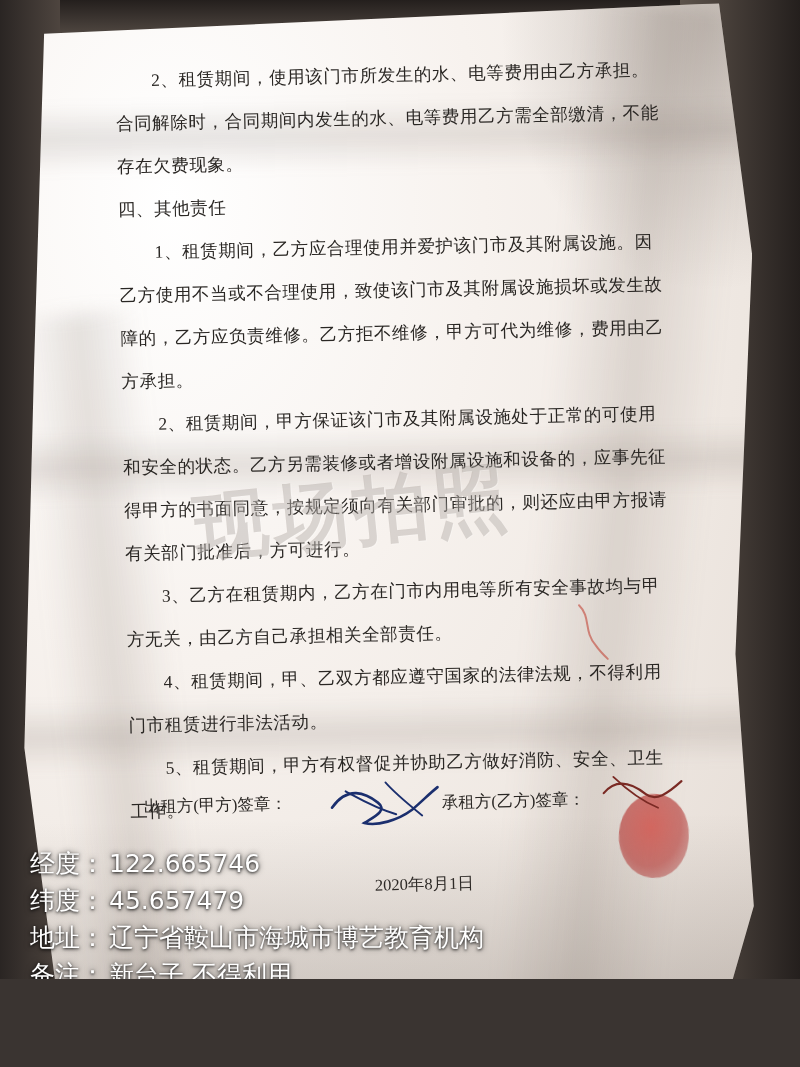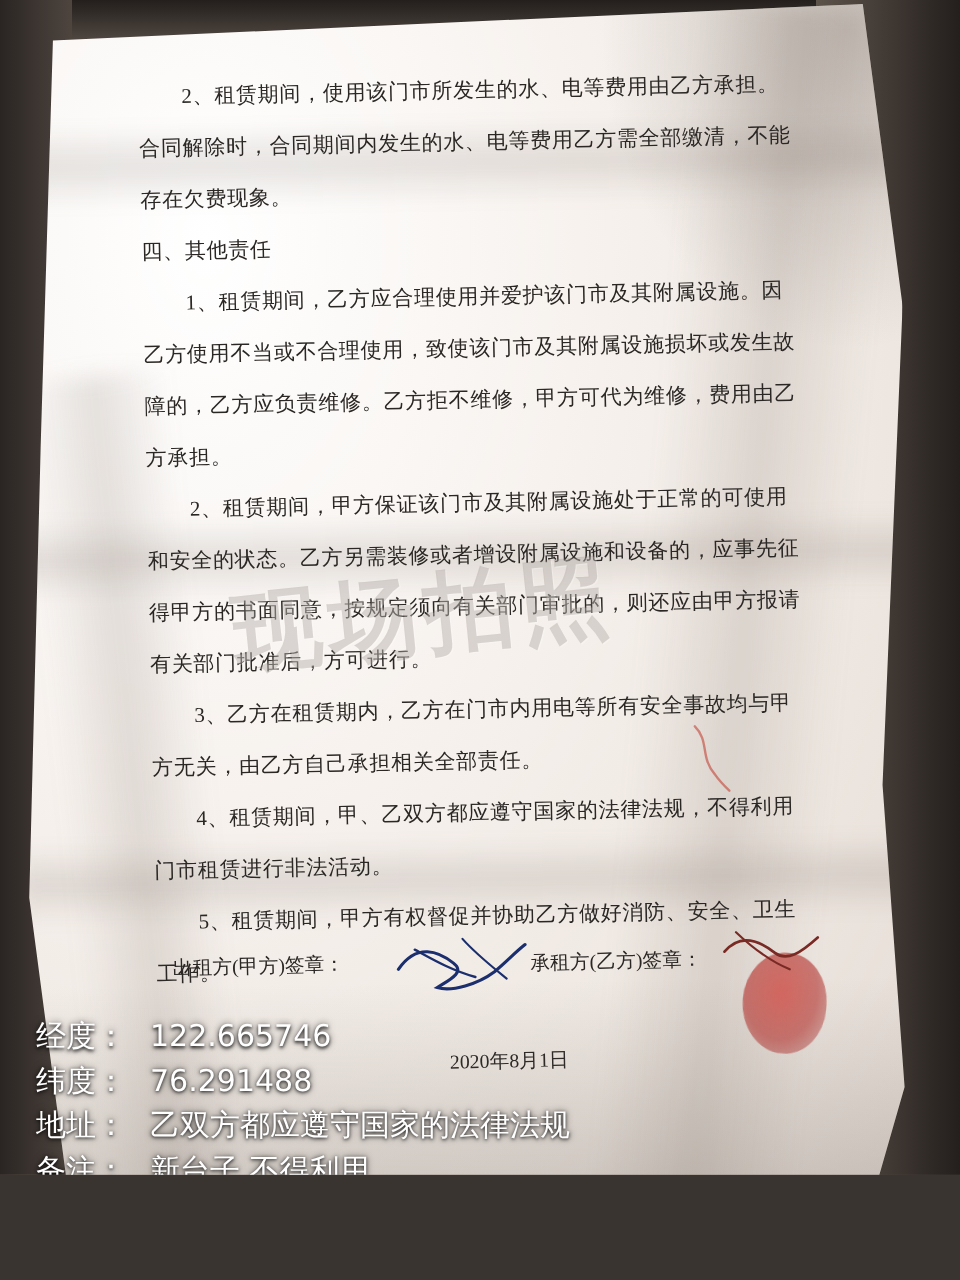--- a/index.html
+++ b/index.html
@@ -190,21 +190,21 @@
     top: 845px;
     width: 600px;
     font-family: "DejaVu Sans", "Liberation Sans", sans-serif;
     color: #ffffff;
     font-size: 25px;
     line-height: 37px;
     text-shadow: 0 1px 3px rgba(0,0,0,0.85), 0 0 6px rgba(0,0,0,0.6);
   }
   .gps-row { white-space: nowrap; }
   .gps-label { display: inline-block; }
-  .gps-value { display: inline-block; margin-left: 20px; text-align: center; }
+  .gps-value { display: inline-block; margin-left: 4px; text-align: center; }
 </style>
 </head>
 <body>
 
 <div id="photo">
 
   <div class="desk-top"></div>
   <div class="desk-left"></div>
   <div class="desk-right"></div>
 
@@ -263,23 +263,23 @@
     </div>
 
     <div class="doc-date">2020年8月1日</div>
   </div>
 
   <div class="gps">
     <div class="gps-row">
       <span class="gps-label">经度：</span><span class="gps-value">122.665746</span>
     </div>
     <div class="gps-row">
-      <span class="gps-label">纬度：</span><span class="gps-value">76.291488</span>
-    </div>
-    <div class="gps-row">
-      <span class="gps-label">地址：</span><span class="gps-value">乙双方都应遵守国家的法律法规</span>
+      <span class="gps-label">纬度：</span><span class="gps-value">45.657479</span>
+    </div>
+    <div class="gps-row">
+      <span class="gps-label">地址：</span><span class="gps-value">辽宁省鞍山市海城市博艺教育机构</span>
     </div>
     <div class="gps-row">
       <span class="gps-label">备注：</span><span class="gps-value">新台子 不得利用</span>
     </div>
   </div>
 
 </div>
 
 </body></html>

